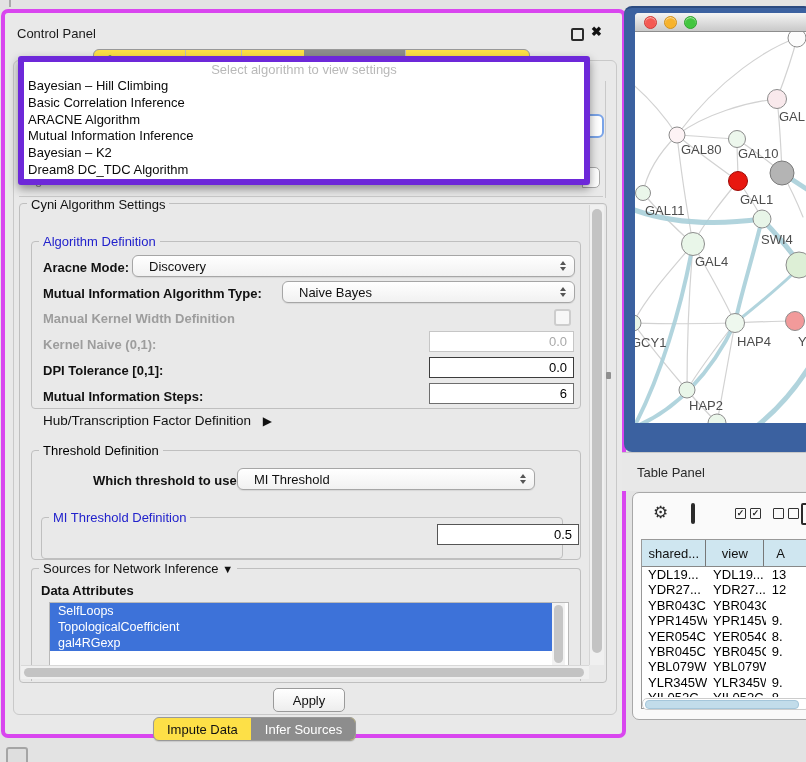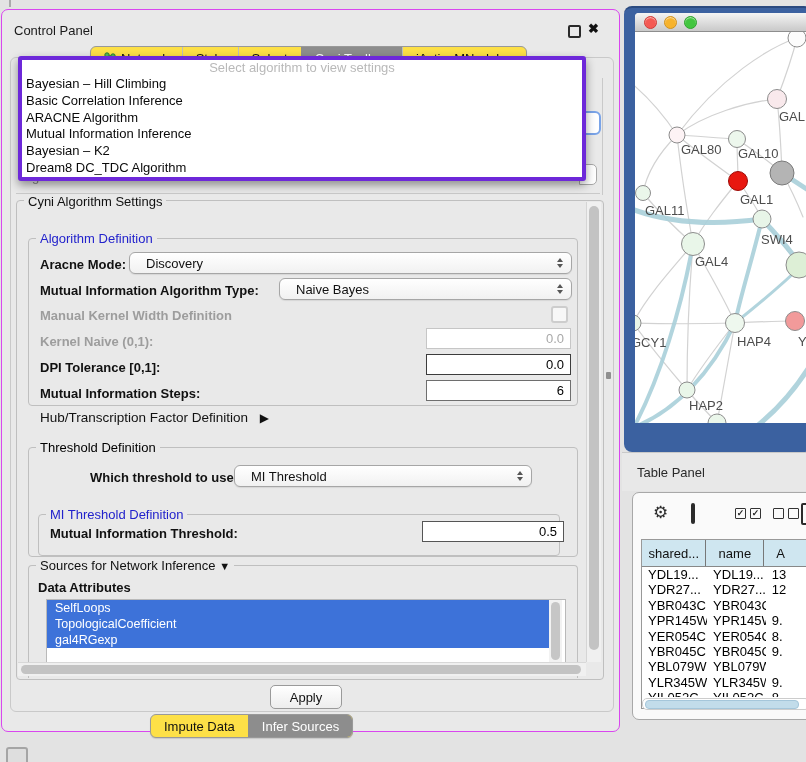--- a/index.html
+++ b/index.html
@@ -2,21 +2,21 @@
 <html><head>
 <meta charset="utf-8">
 <style>
   html,body{margin:0;padding:0}
   body{width:806px;height:762px;overflow:hidden;background:#e3e3e3;
        font-family:"Liberation Sans",sans-serif;-webkit-font-smoothing:antialiased}
   #app{position:relative;width:806px;height:762px;overflow:hidden}
   .abs{position:absolute}
   
   #cp{left:1px;top:9px;width:617px;height:721px;background:#e9e9e9;
-      border:1px solid #d946ef;border-radius:7px}
+      border:4px solid #d946ef;border-radius:7px}
   .cp-title{left:12px;top:13px;font-size:13px;color:#1a1a1a}
   .float-ic{left:566px;top:15px;width:9px;height:9px;border:2px solid #2a2a2a;border-radius:2px}
   .close-ic{left:586px;top:11px;font-size:13px;font-weight:bold;color:#111}
   .notch{left:9px;top:0;width:2px;height:7px;background:#aaa}
   
   #content-outline{left:8px;top:47px;width:602px;height:653px;border:1px solid #c9c9c9;
       border-radius:6px;background:#e9e9e9}
   
   .seg{display:flex;border:1px solid #999;border-radius:6px;overflow:hidden;background:#fde047;
        height:22px;box-shadow:0 1px 1px rgba(0,0,0,.12)}
@@ -28,21 +28,21 @@
   #bottom-tabs{left:148px;top:704px}
   
   .vline{width:1px;background:#c9c9c9}
   .frag-combo-b{left:577px;top:101px;width:18px;height:20px;background:#fff;
       border:2px solid #7aa4e8;border-radius:0 6px 6px 0}
   .frag-combo-g{left:577px;top:154px;width:16px;height:19px;background:#fff;
       border:1px solid #a8a8a8;border-radius:0 5px 5px 0}
   .frag-clip{left:30px;top:166px;width:260px;height:8px;overflow:hidden}
   .frag-clip>div{margin-top:-7px;font-size:13px;color:#888}
   
-  #dd{left:18px;top:56px;width:560px;height:117px;background:#fff;border:4px solid #6d28d9;
+  #dd{left:18px;top:56px;width:560px;height:117px;background:#fff;border:6px solid #6d28d9;
       border-radius:3px;box-shadow:0 4px 10px rgba(0,0,0,.4);z-index:50;overflow:hidden}
   #dd .prompt{height:16px;line-height:16px;text-align:center;color:#b9b9b9;font-size:13px}
   #dd .dd-item{height:16.8px;line-height:16.8px;padding-left:4px;font-size:13px;color:#0a0a0a}
   #dd .dd-item.bold{font-weight:normal}
   
   .group{border:1px solid #bfbfbf;border-radius:4px}
   .gtitle{position:absolute;font-size:13px;background:#e9e9e9;padding:0 4px;white-space:nowrap}
   .blue{color:#2222cc}.green{color:#000000}
   
   .lbl{position:absolute;font-size:13px;font-weight:bold;color:#111;white-space:nowrap}
@@ -210,22 +210,21 @@
     <div class="combo" style="left:232px;top:455px;width:280px;height:20px">
       <span>MI Threshold</span>
       <span class="arrows">
           <span class="arr-up"></span>
           <span class="arr-dn"></span>
         </span>
     </div>
 
     <div class="abs group" style="left:36px;top:504px;width:520px;height:40px"></div>
     <span class="gtitle blue" style="left:44px;top:497px">MI Threshold Definition</span>
-    <span class="lbl" style="left:48px;top:516px">Mutual Information Threshold:</span>
-    <div class="field" style="left:420px;top:511px;width:128px;height:19px;border:1px solid #555;color:#000">0.5</div>
+    <div class="field" style="left:432px;top:511px;width:128px;height:19px;border:1px solid #555;color:#000">0.5</div>
 
     <div class="abs group" style="left:26px;top:555px;width:548px;height:112px;border-bottom:none;border-radius:4px 4px 0 0"></div>
     <span class="gtitle" style="left:34px;top:548px;color:#111">
       <span>Sources for Network Inference</span>
       <span class="tri" style="font-size:11px">▼</span>
     </span>
     <span class="lbl" style="left:36px;top:570px">Data Attributes</span>
     <div id="attr-list" class="abs">
         <div class="attr-item">SelfLoops</div>
         <div class="attr-item">TopologicalCoefficient</div>
@@ -353,21 +352,21 @@
     </span>
     <span class="tp-abs" style="left:140px;top:15px;display:flex;gap:4px">
       <span class="cbx"></span>
         <span class="cbx"></span>
     </span>
     <span class="tp-abs doc-ic" style="left:168px;top:10px"></span>
 
     <div id="tbl" class="tp-abs">
       <div class="th-row" id="tbl-head">
           <div class="th" style="width: 78px;">shared...</div>
-          <div class="th" style="width: 70px;">name</div>
+          <div class="th" style="width: 70px;">view</div>
           <div class="th left" style="width: 60px;">A</div>
         </div>
       <div id="rows">
           <div class="tr">
             <div class="td" style="width: 78px;">YDL19...</div>
             <div class="td" style="width: 70px;">YDL19...</div>
             <div class="td" style="width: 60px;">13</div>
           </div>
           <div class="tr">
             <div class="td" style="width: 78px;">YDR27...</div>

